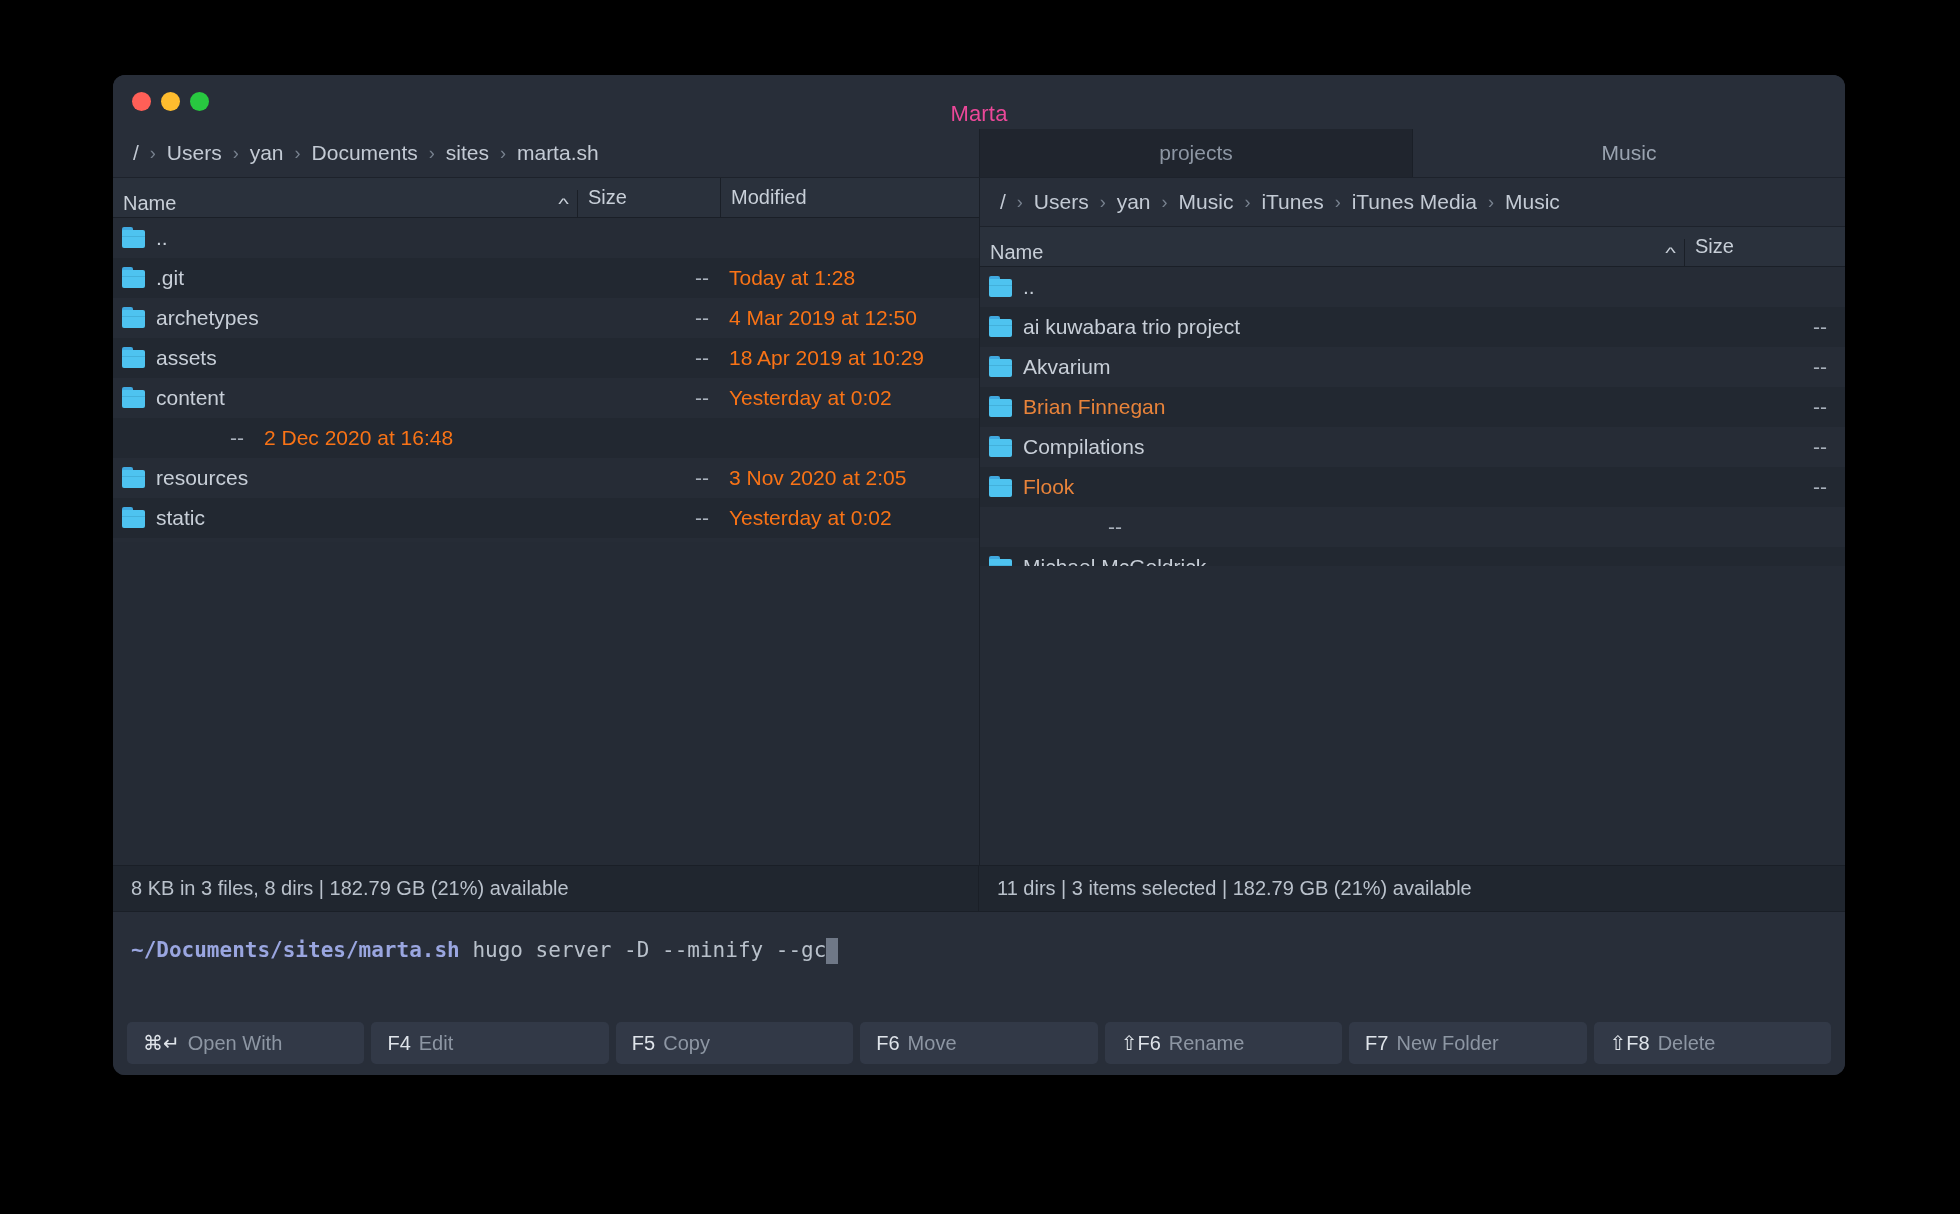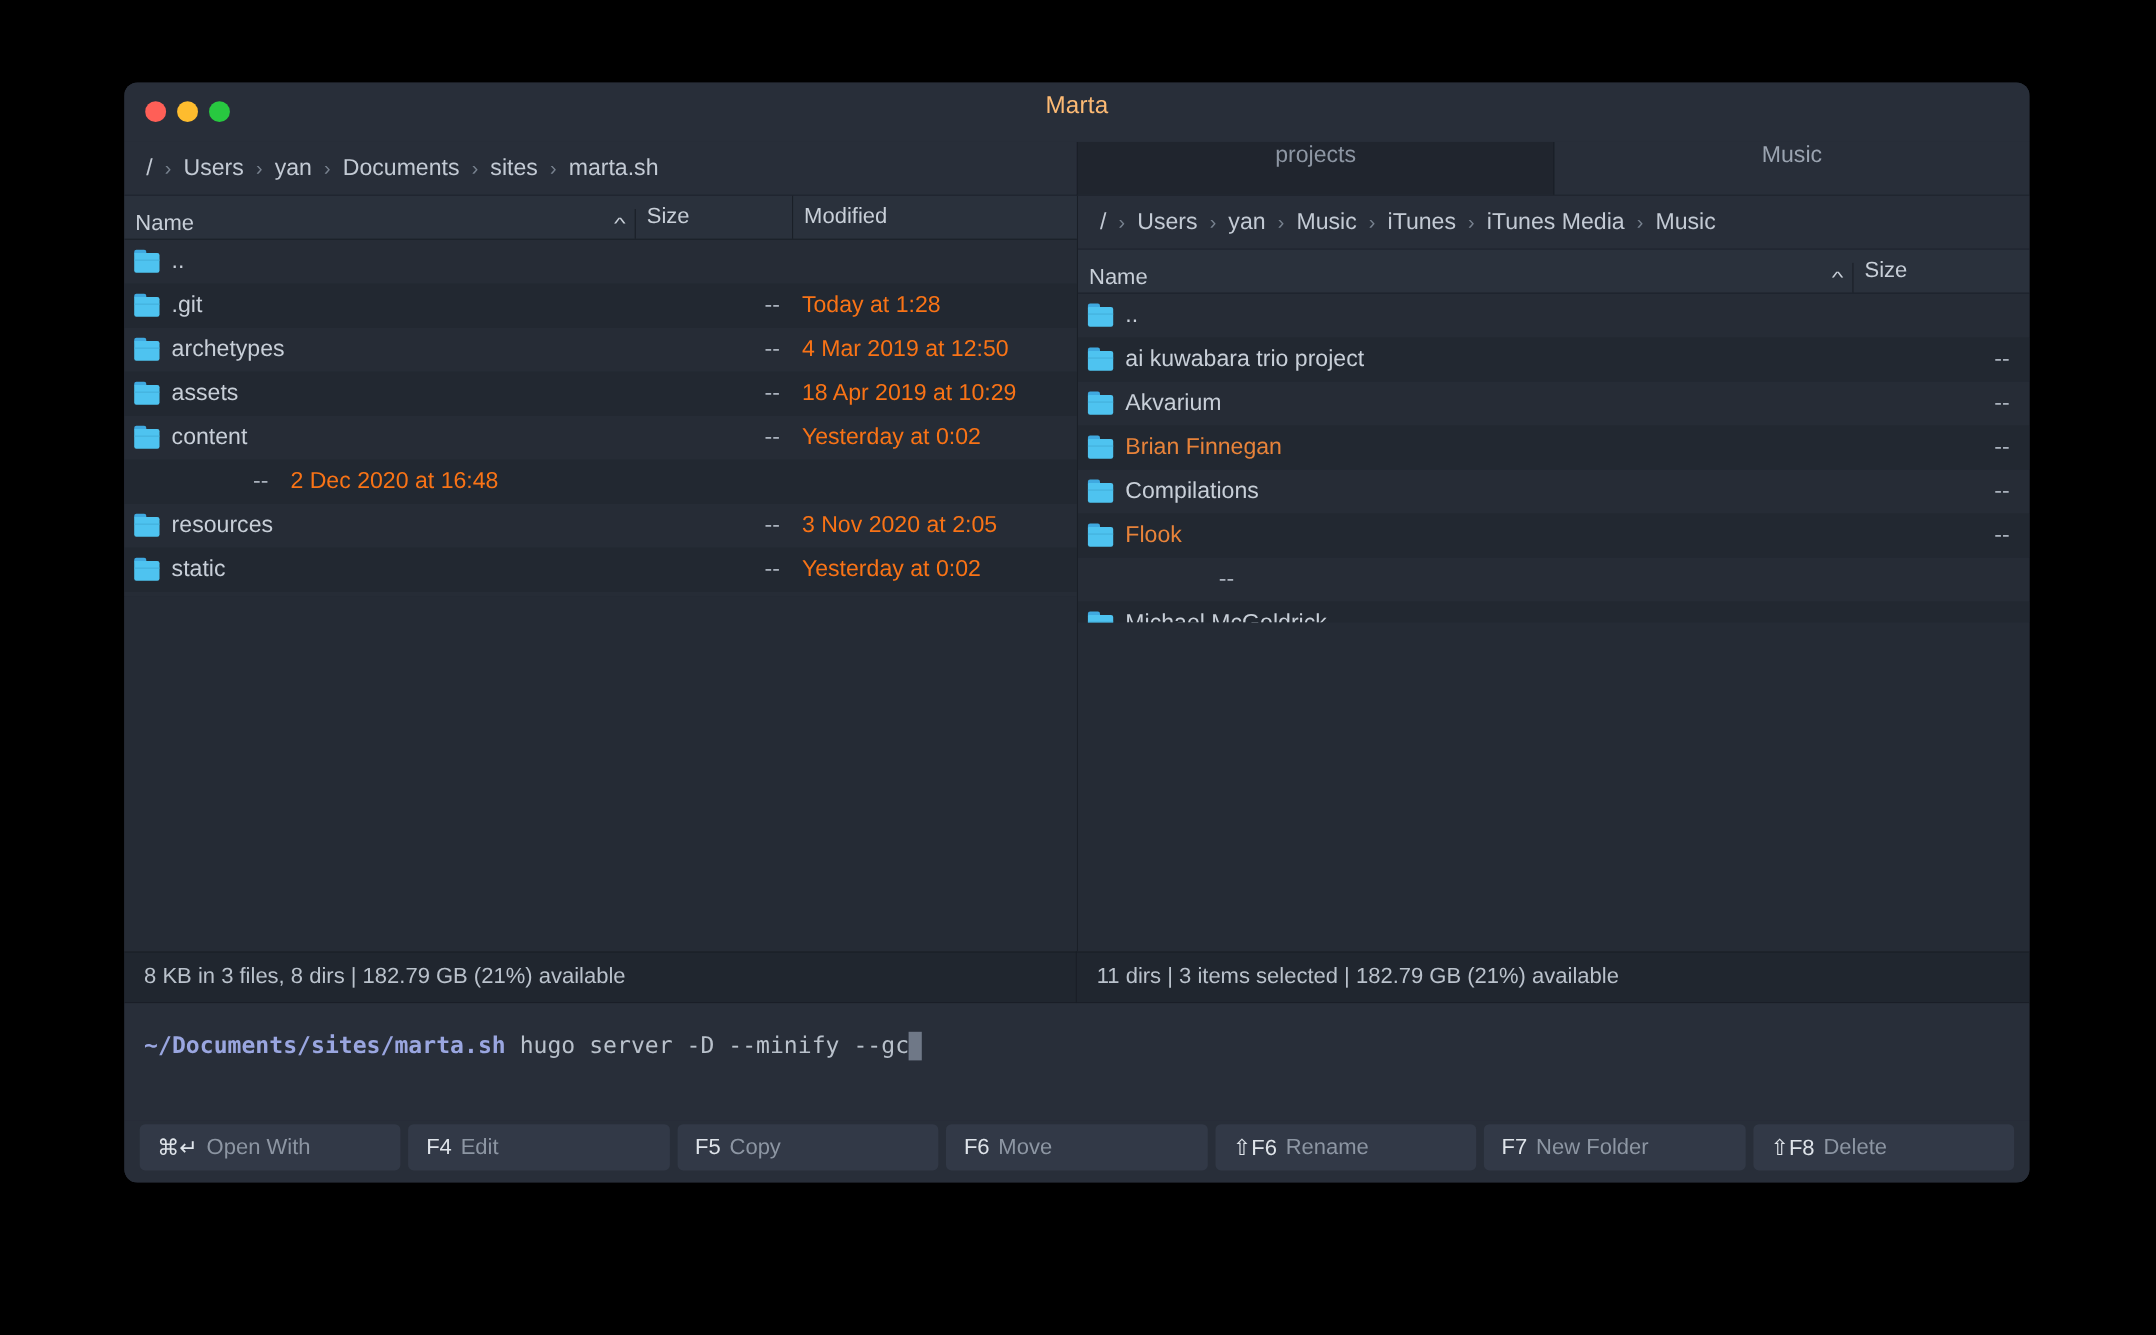--- a/index.html
+++ b/index.html
@@ -48,23 +48,23 @@
     width: 19px;
     height: 19px;
     border-radius: 50%;
     display: block;
   }
   .tl-close { background: #ff5f57; }
   .tl-min   { background: #febc2e; }
   .tl-max   { background: #28c840; }
   #window-title {
     position: absolute;
-    left: 0; right: 0; top: 8px;
+    left: 0; right: 0; top: 26px;
     text-align: center;
-    color: #fdba74;
+    color: #ec4899;
     font-size: 22px;
     letter-spacing: 0.2px;
   }
 
   
   #toprow {
     display: flex;
     height: 49px;
     min-height: 49px;
   }
@@ -81,20 +81,21 @@
   #tabbar {
     flex: 1;
     display: flex;
     align-items: stretch;
     background: #282e39;
     border-bottom: 1px solid #1d222b;
   }
   .tab {
     flex: 1;
     display: flex;
+    align-items: center;
     justify-content: center;
     font-size: 21px;
     color: #9aa3b0;
     box-sizing: border-box;
   }
   .tab.active {
     background: #20252e;
     color: #8d96a3;
     border-left: 1px solid #1a1f27;
     border-right: 1px solid #1a1f27;

